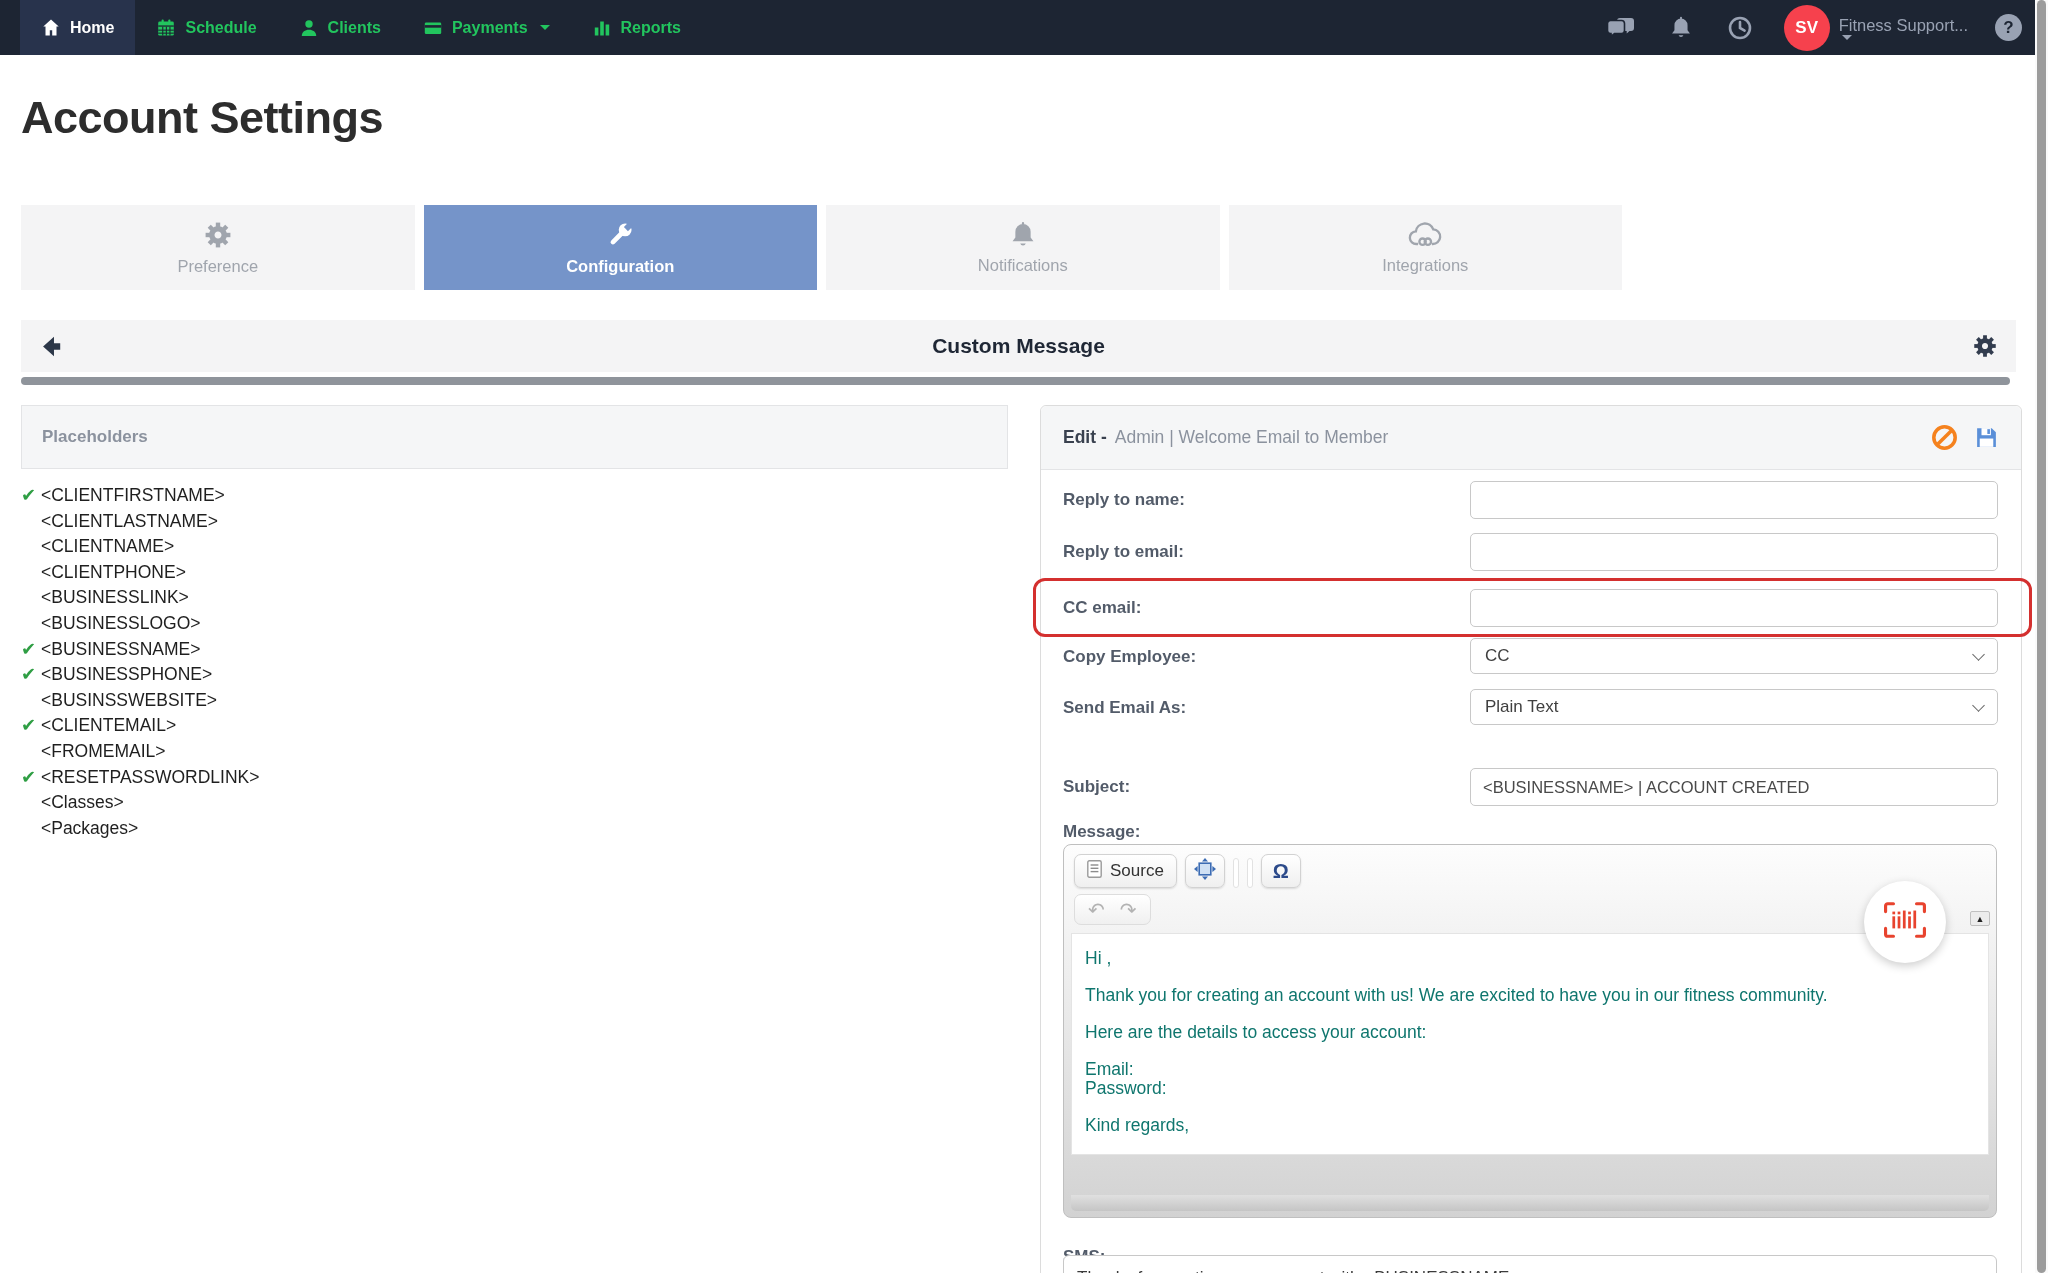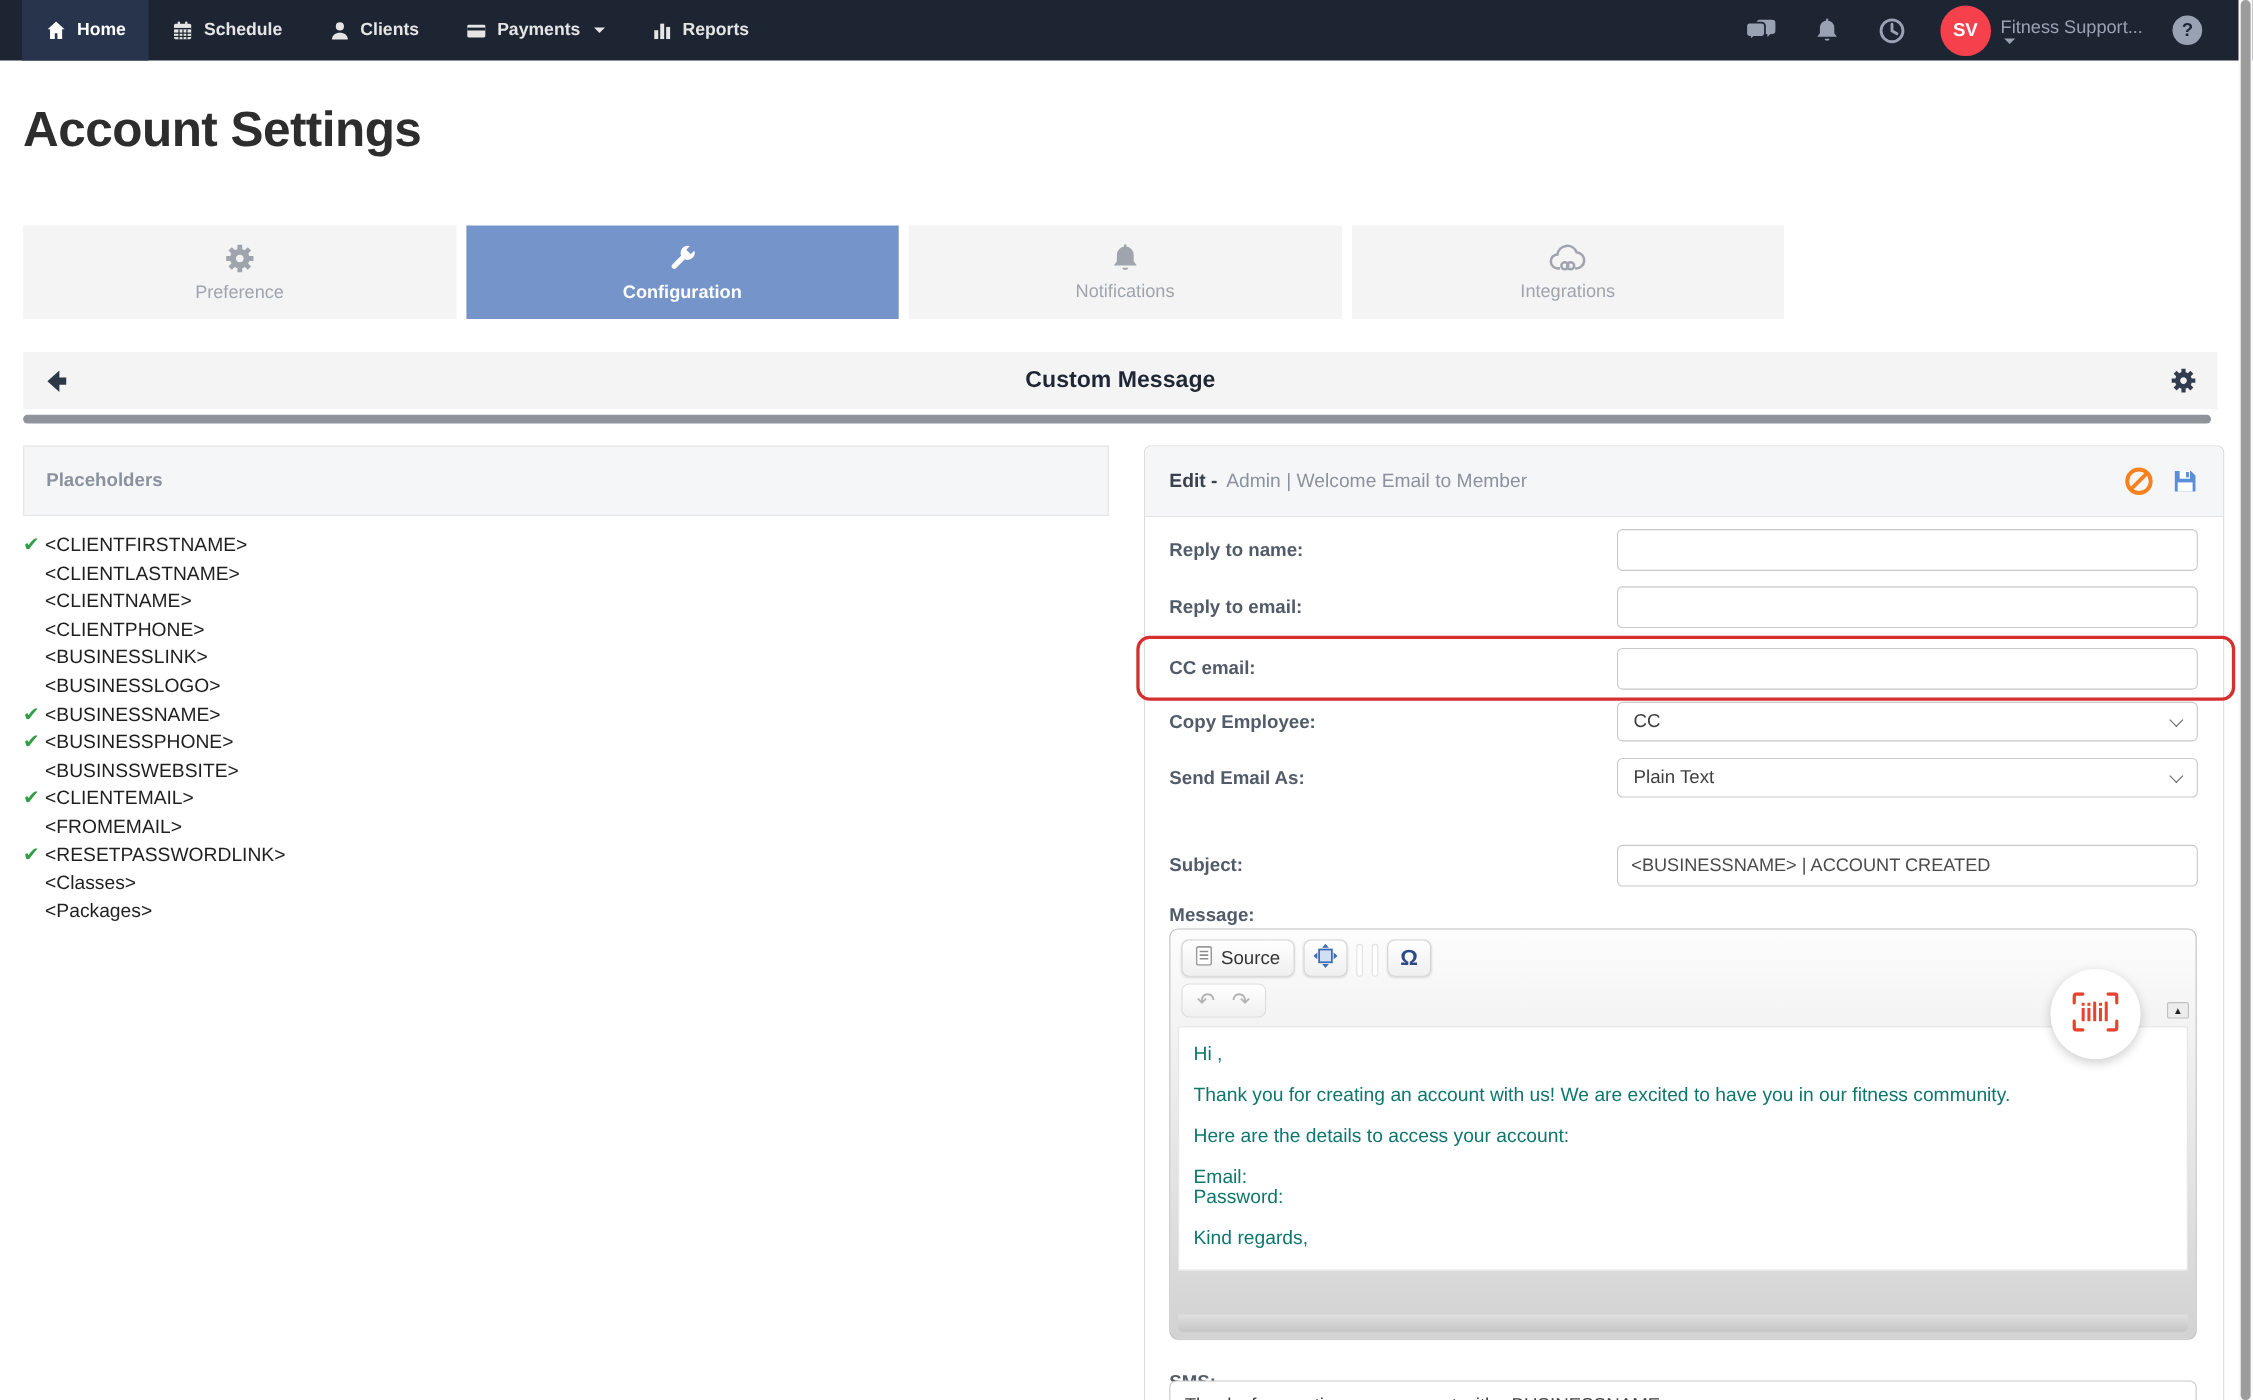--- a/index.html
+++ b/index.html
@@ -5,27 +5,27 @@
   html,body{margin:0;padding:0;background:#fff;}
   *{box-sizing:border-box;}
   #app{
     position:relative;width:2048px;height:1273px;overflow:hidden;background:#fff;
     font-family:"Liberation Sans","DejaVu Sans",sans-serif;
   }
   
   .navbar{position:absolute;top:0;left:0;width:2048px;height:55px;
     background:var(--c-navbar_bg,#1d2533);display:flex;align-items:stretch;z-index:10;}
   .nav-left{display:flex;align-items:stretch;padding-left:20px;}
-  .nav-item{display:flex;align-items:center;gap:9px;padding:0 21px;color:#e5e5e5;
+  .nav-item{display:flex;align-items:center;gap:9px;padding:0 21px;color:#22c55e;
     font-size:16px;font-weight:600;cursor:pointer;white-space:nowrap;}
   .nav-item.active{background:#28334c;color:#fff;}
   .nav-item svg{display:block;}
   .caret{width:0;height:0;border-left:5px solid transparent;border-right:5px solid transparent;
     border-top:5px solid currentColor;margin-left:3px;}
-  .nav-right{margin-left:auto;display:flex;align-items:center;padding-right:46px;}
+  .nav-right{margin-left:auto;display:flex;align-items:center;padding-right:26px;}
   .icon-btn{padding:0 17px;color:#99a2b3;display:flex;align-items:center;cursor:pointer;}
   .avatar{width:46px;height:46px;border-radius:50%;background:var(--c-avatar_red,#f6414d);
     color:#fff;display:flex;align-items:center;justify-content:center;
     font-size:17px;font-weight:700;margin:0 9px 0 14px;flex:none;}
   .user-name{color:#99a2b3;font-size:16.5px;display:flex;align-items:flex-start;cursor:pointer;flex-direction:column;}
   .help-circle{width:27px;height:27px;border-radius:50%;background:#99a2b3;color:#1d2533;
     font-weight:700;display:flex;align-items:center;justify-content:center;
     font-size:17px;margin-left:27px;cursor:pointer;}
   
   .page-title{position:absolute;left:21px;top:92px;font-size:45px;font-weight:800;

